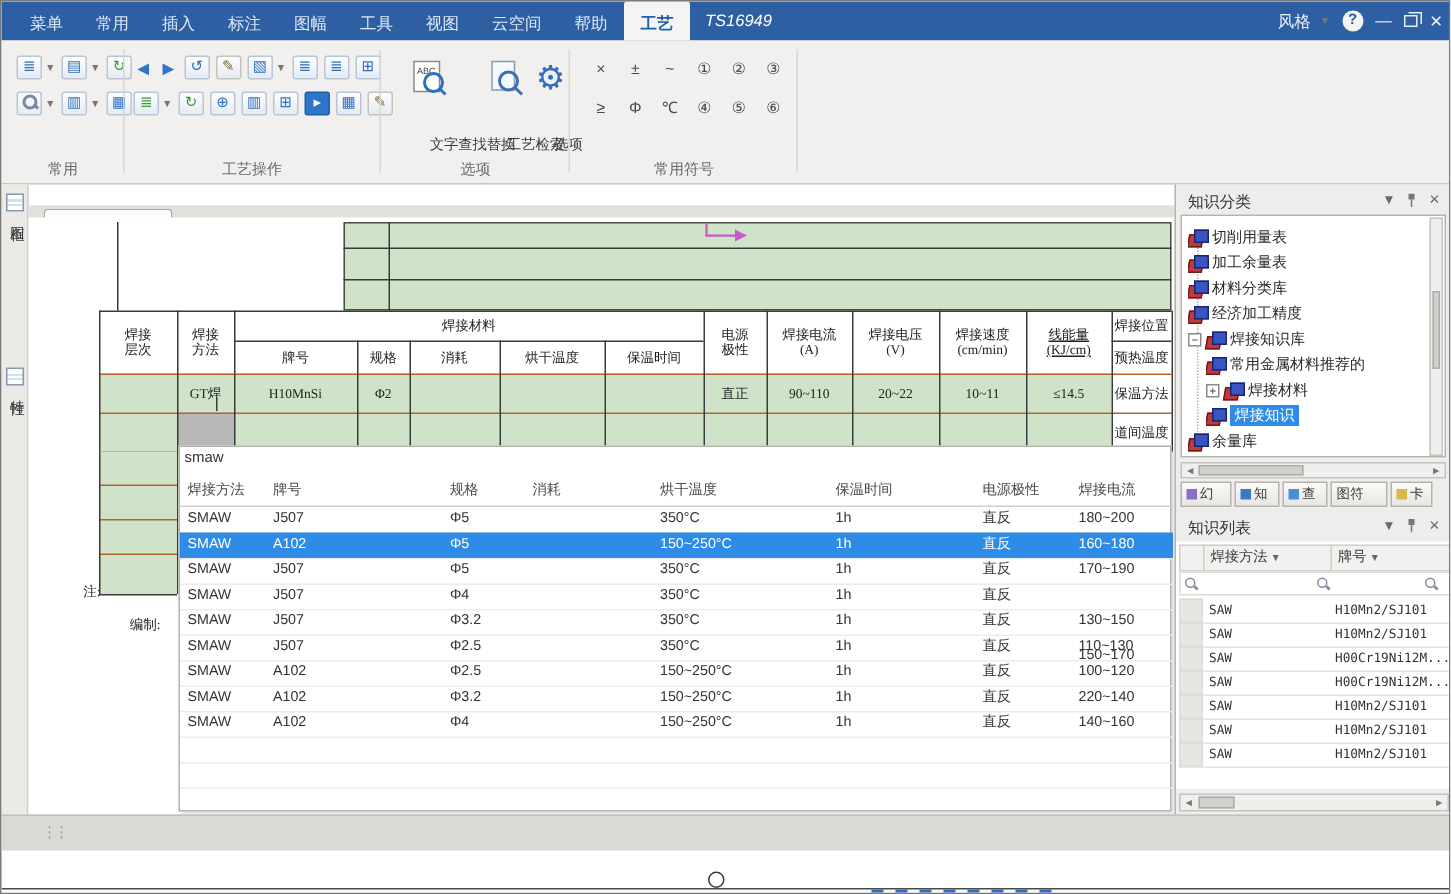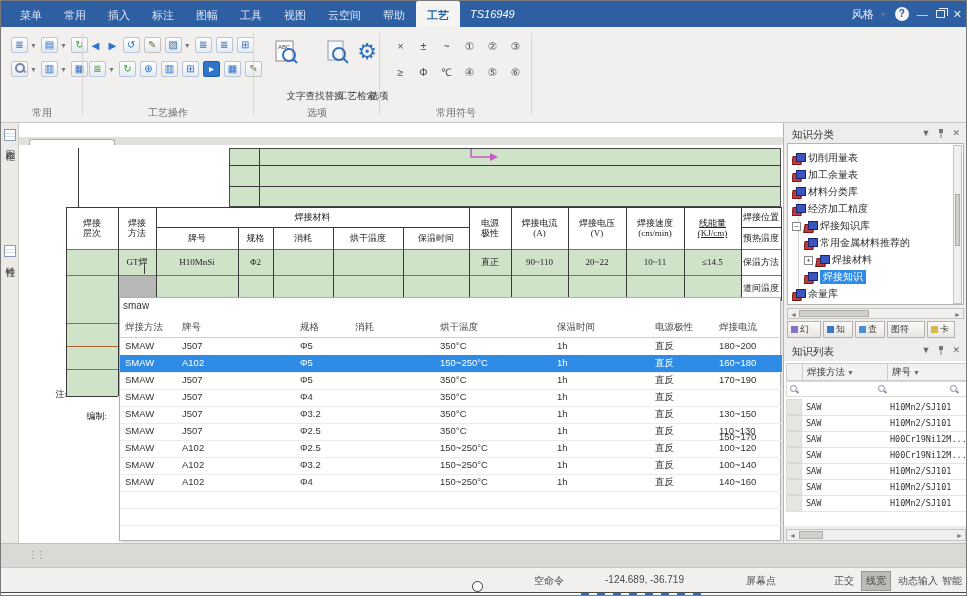--- a/index.html
+++ b/index.html
@@ -406,21 +406,21 @@
         <div class="pcell" style="left: 437px; top: 142px; width: 90px;">1h</div>
         <div class="pcell" style="left: 535px; top: 142px; width: 56px;">直反</div>
         <div class="pcell" style="left: 599px; top: 142px; width: 60px;">100~120</div>
         <div class="prow-line" style="left: 0px; top: 159px; width: 662px;"></div>
         <div class="pcell" style="left: 5px; top: 159px; width: 49px;">SMAW</div>
         <div class="pcell" style="left: 62px; top: 159px; width: 110px;">A102</div>
         <div class="pcell" style="left: 180px; top: 159px; width: 47px;">Φ3.2</div>
         <div class="pcell" style="left: 320px; top: 159px; width: 109px;">150~250°C</div>
         <div class="pcell" style="left: 437px; top: 159px; width: 90px;">1h</div>
         <div class="pcell" style="left: 535px; top: 159px; width: 56px;">直反</div>
-        <div class="pcell" style="left: 599px; top: 159px; width: 60px;">100~140</div>
+        <div class="pcell" style="left: 599px; top: 159px; width: 60px;">220~140</div>
         <div class="prow-line" style="left: 0px; top: 176px; width: 662px;"></div>
         <div class="pcell" style="left: 5px; top: 176px; width: 49px;">SMAW</div>
         <div class="pcell" style="left: 62px; top: 176px; width: 110px;">A102</div>
         <div class="pcell" style="left: 180px; top: 176px; width: 47px;">Φ4</div>
         <div class="pcell" style="left: 320px; top: 176px; width: 109px;">150~250°C</div>
         <div class="pcell" style="left: 437px; top: 176px; width: 90px;">1h</div>
         <div class="pcell" style="left: 535px; top: 176px; width: 56px;">直反</div>
         <div class="pcell" style="left: 599px; top: 176px; width: 60px;">140~160</div>
         <div class="prow-line" style="left: 0px; top: 193px; width: 662px;"></div>
         <div class="prow-line" style="left: 0px; top: 210px; width: 662px;"></div>
@@ -557,29 +557,20 @@
     <div class="scroll" style="left:2px;top:406px;width:180px;height:12px;">
       <span class="sarr" style="left:2px;top:1px;">◄</span>
       <span class="sarr" style="right:2px;top:1px;">►</span>
       <div class="thumb" style="left:12px;top:1px;width:24px;height:8px;"></div>
     </div>
   </div>
 
   <div class="utilstrip">
     <span class="grip">⋮⋮</span>
   </div>
-  <div class="statusbar" id="statusbar">
-    <span class="sitem" style="left:533px;">空命令</span>
-    <span class="sitem" style="left:604px;">-124.689, -36.719</span>
-    <span class="sitem" style="left:745px;">屏幕点</span>
-  <span class="stoggle" style="left: 828px;">正交</span>
-      <span class="stoggle on" style="left: 860px;">线宽</span>
-      <span class="stoggle" style="left: 892px;">动态输入</span>
-      <span class="stoggle" style="left: 936px;">智能</span>
-    </div>
   <div class="osnap"></div>
   <div class="bottomstrip"></div>
 <div class="bluebit" style="left: 580px;"></div>
     <div class="bluebit" style="left: 596px;"></div>
     <div class="bluebit" style="left: 612px;"></div>
     <div class="bluebit" style="left: 628px;"></div>
     <div class="bluebit" style="left: 644px;"></div>
     <div class="bluebit" style="left: 660px;"></div>
     <div class="bluebit" style="left: 676px;"></div>
     <div class="bluebit" style="left: 692px;"></div>

